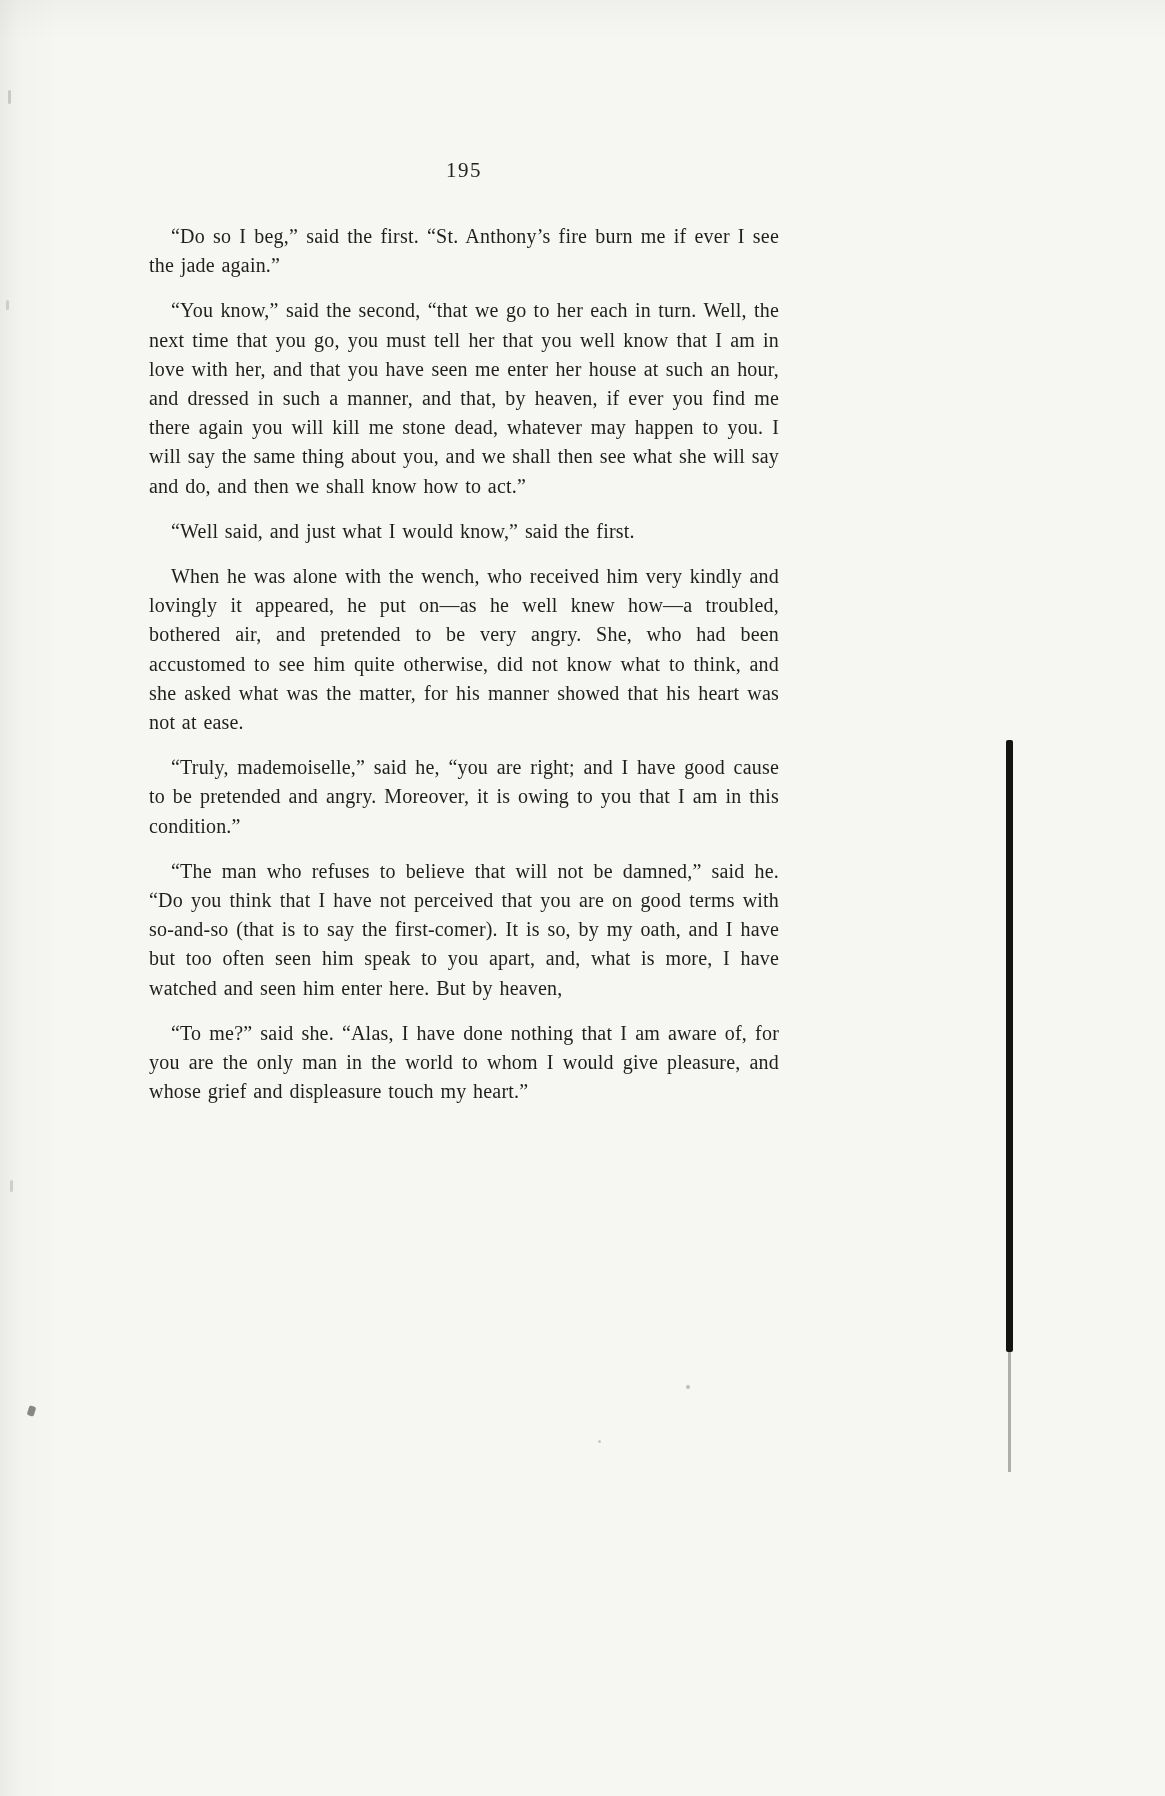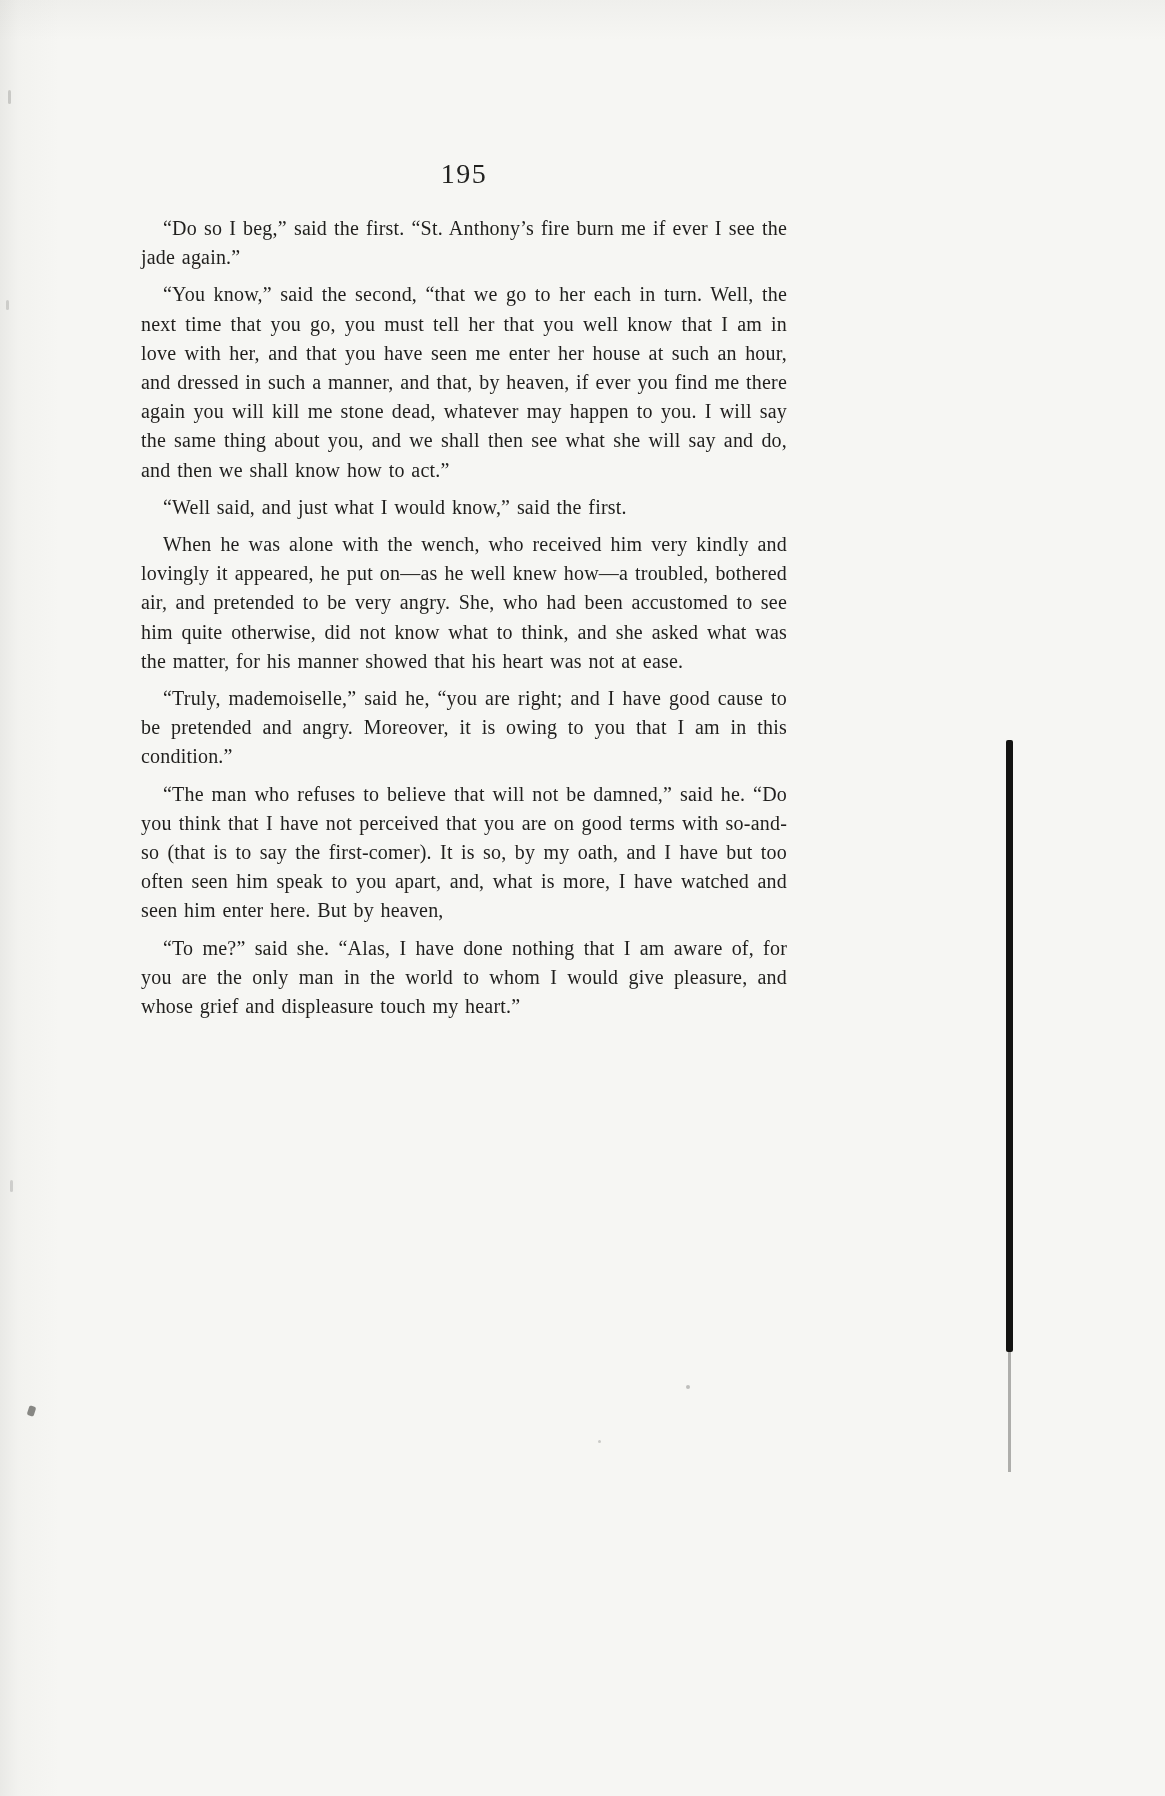--- a/index.html
+++ b/index.html
@@ -21,38 +21,38 @@
       linear-gradient(90deg, rgba(120,120,115,0.10) 0px, rgba(120,120,115,0.03) 18px, rgba(0,0,0,0) 60px),
       linear-gradient(180deg, rgba(130,130,125,0.06) 0px, rgba(0,0,0,0) 40px),
       #f6f6f3;
   }
   .page-number {
     position: absolute;
     top: 158px;
     left: 133px;
     width: 662px;
     text-align: center;
-    font-size: 28px;
+    font-size: 21px;
     letter-spacing: 1.5px;
     color: #222220;
   }
   .text-block {
     position: absolute;
     top: 206px;
     left: 133px;
     width: 662px;
     font-size: 20px;
     line-height: 29.2px;
     text-align: justify;
     color: #201f1d;
     letter-spacing: 0.2px;
     word-spacing: 1.5px;
   }
   .text-block p {
-    margin: 8px;
+    margin: 16px;
     text-indent: 22px;
   }
   .artifact-bar {
     position: absolute;
     left: 1006px;
     top: 740px;
     width: 7px;
     height: 612px;
     background: #131311;
     border-radius: 2px;

